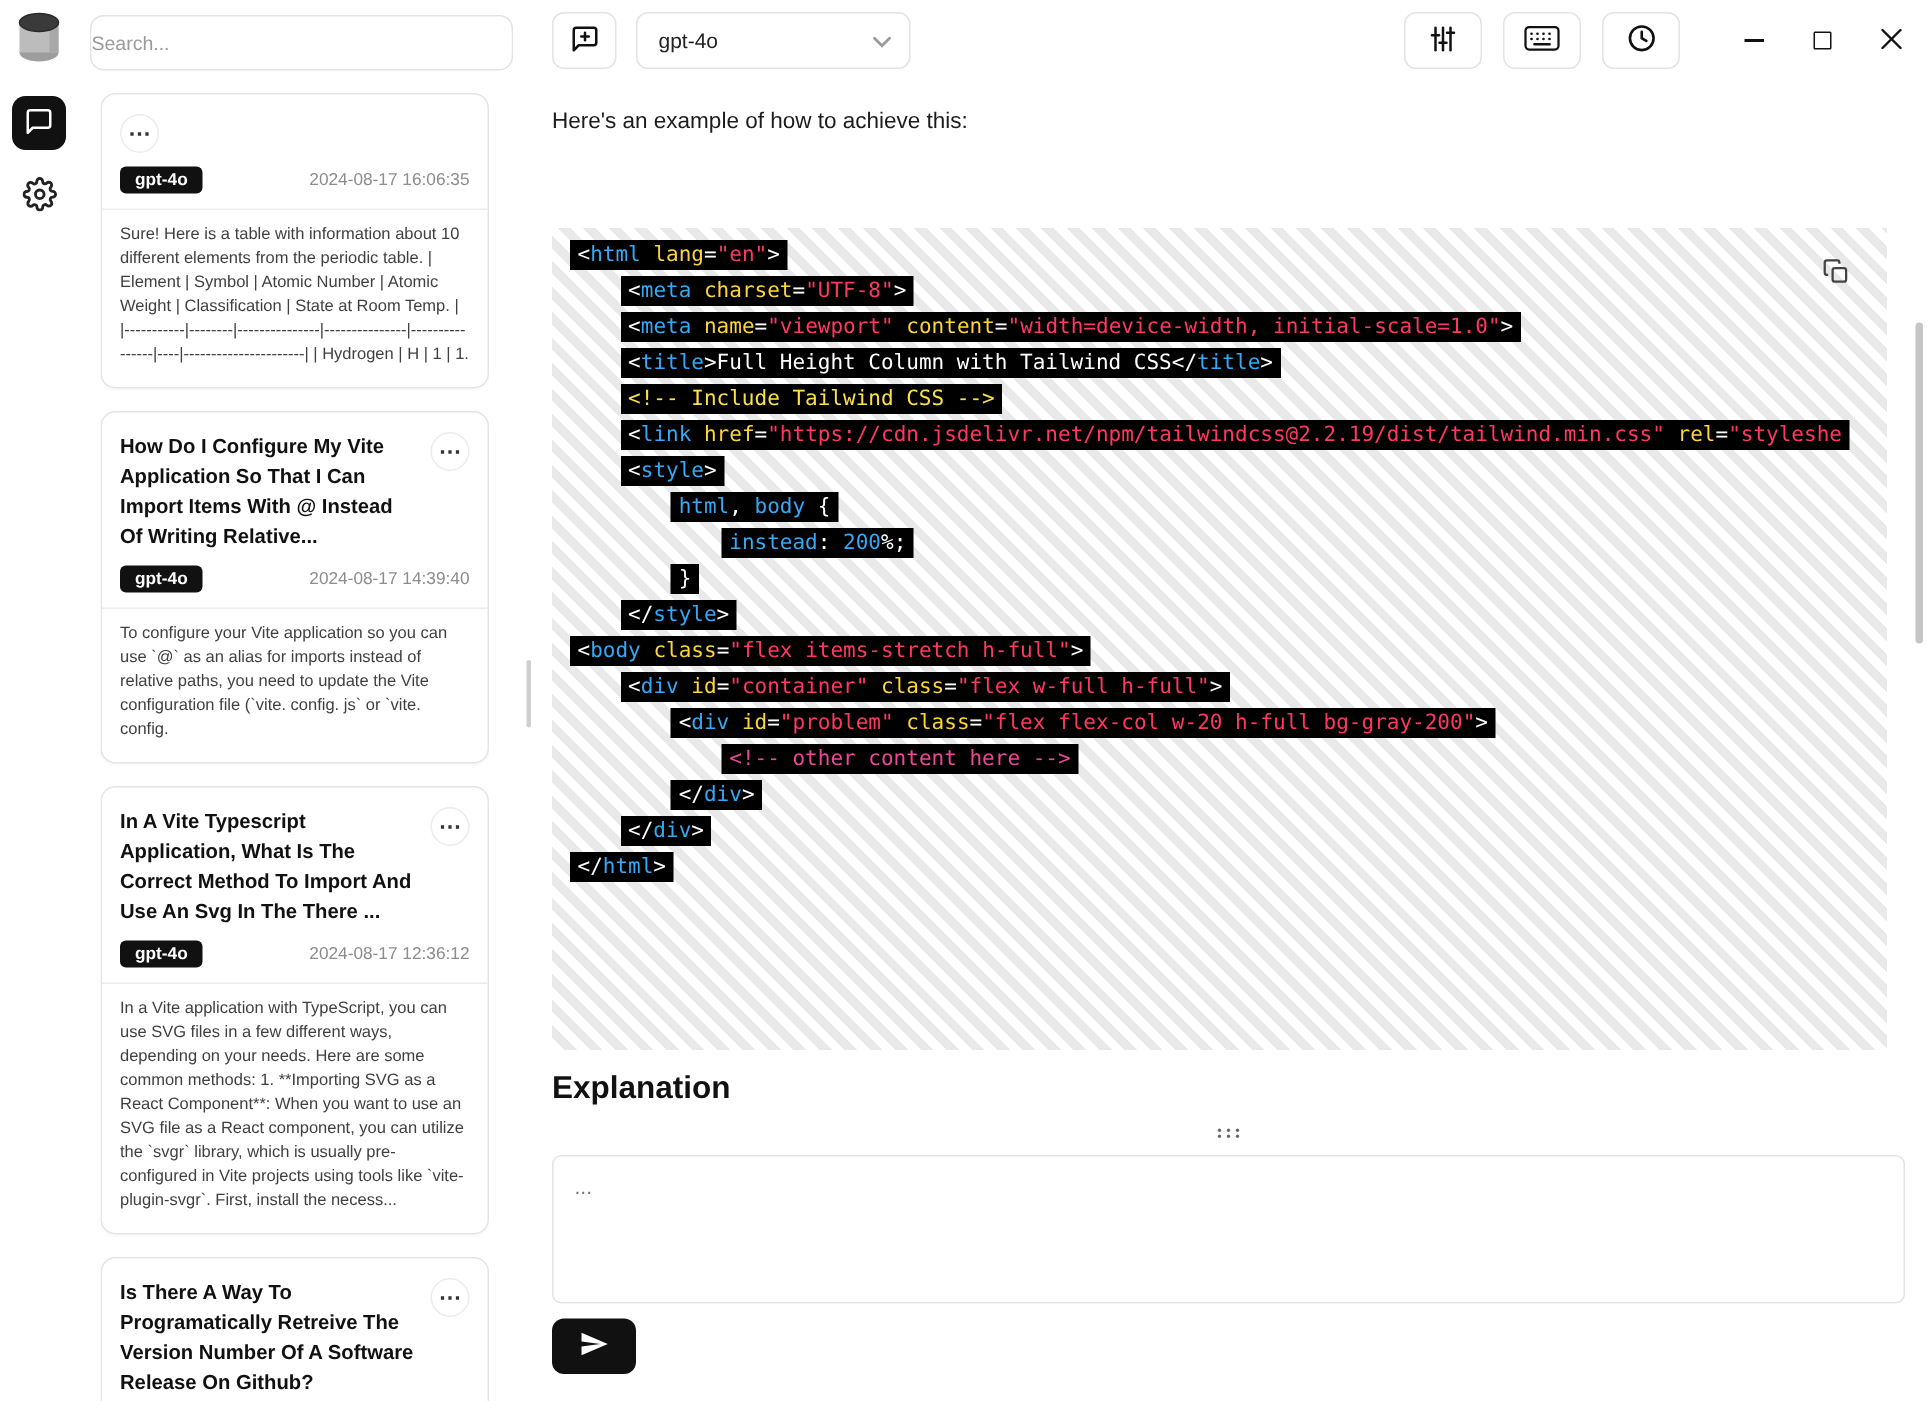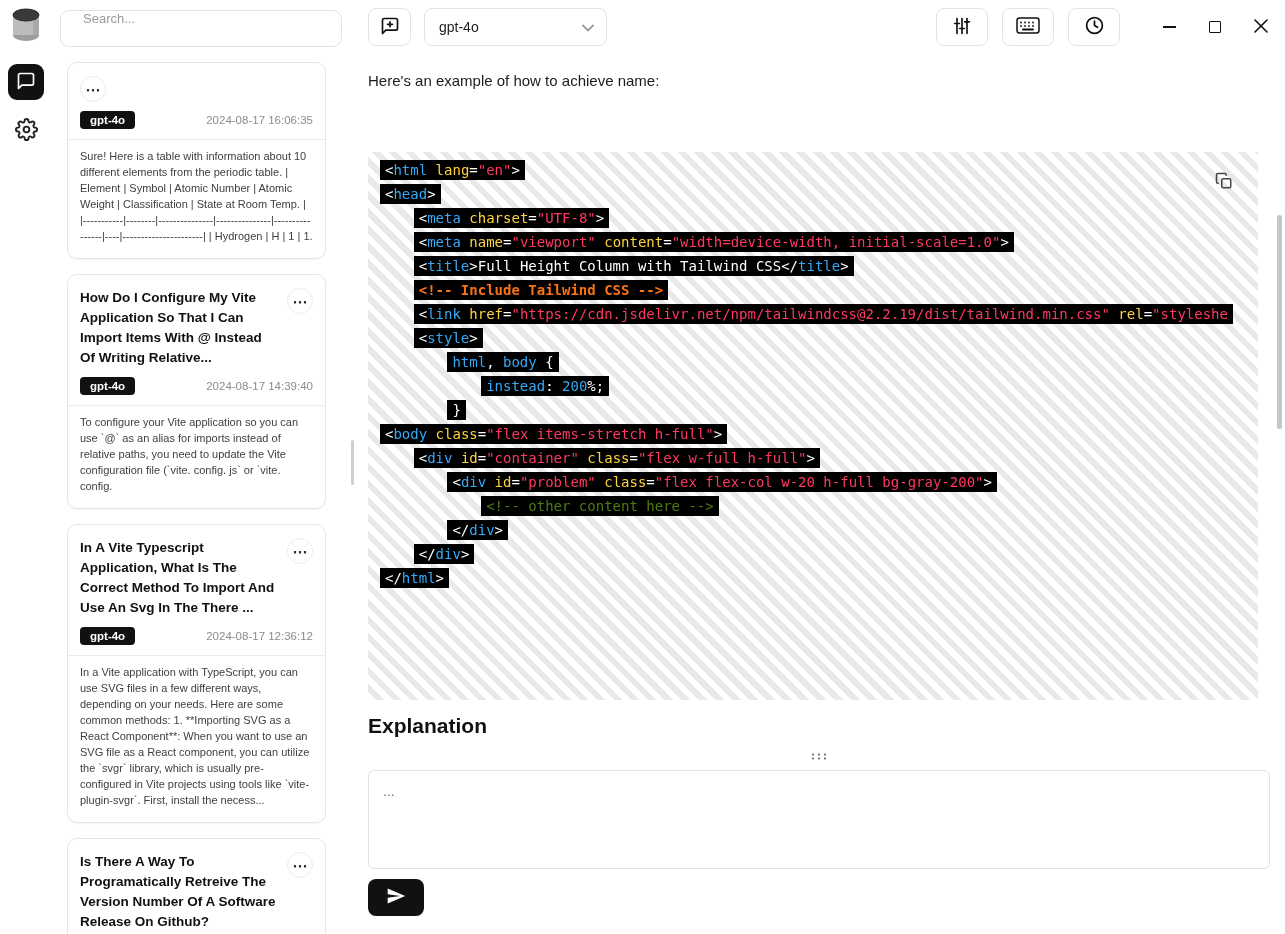--- a/index.html
+++ b/index.html
@@ -13,21 +13,21 @@
   .left-rail { position:absolute; left:0; top:0; width:52px; height:100%;
     display:flex; flex-direction:column; align-items:center; padding-top:8px; background:#fff; z-index:5; }
   .logo-wrap { width:34px; height:38px; display:flex; align-items:center; justify-content:center; }
   .rail-chat-btn { margin-top:18px; width:36px; height:36px; background:#111; border:none; border-radius:9px;
     display:flex; align-items:center; justify-content:center; cursor:pointer; }
   .rail-gear-btn { margin-top:14px; width:34px; height:34px; background:none; border:none;
     display:flex; align-items:center; justify-content:center; cursor:pointer; }
   
   .sidebar { position:absolute; left:52px; top:0; width:302px; height:100%; background:#fff; }
   .search-box { margin:10px 12px 0 8px; height:37px; border:1px solid #e3e3e3; border-radius:9px;
-    display:flex; align-items:flex-start; padding:0 22px; background:#fff; }
+    display:flex; align-items:center; padding:0 0; background:#fff; }
   .search-box input { border:none; outline:none; width:100%; font-size:13px; color:#333;
     font-family:"Liberation Sans", sans-serif; }
   .search-box input::placeholder { color:#9a9a9a; }
   .conv-list { position:absolute; top:62px; bottom:0; left:15px; right:28px; overflow:hidden;
     display:flex; flex-direction:column; gap:15px; }
   .card { border:1px solid #e5e5e5; border-radius:10px; background:#fff; padding:13px 12px 14px;
     flex:0 0 auto; box-shadow:0 1px 2px rgba(0,0,0,.04); cursor:pointer; }
   .card-head { display:flex; justify-content:space-between; align-items:flex-start; }
   .card-title { font-weight:700; font-size:13.5px; line-height:20px; max-width:198px; color:#111; }
   .card-menu { width:26px; height:26px; border:1px solid #ececec; background:#fff; border-radius:50%;
@@ -225,39 +225,39 @@
             <svg width="14" height="14" viewBox="0 0 14 14" stroke="#111" stroke-width="1.6" stroke-linecap="round">
               <line x1="1" y1="1" x2="13" y2="13"></line>
                 <line x1="13" y1="1" x2="1" y2="13"></line>
             </svg>
           </span>
         </button>
       </div>
     </div>
   </div>
 
-  <div class="intro-text">Here's an example of how to achieve name:</div>
+  <div class="intro-text">Here's an example of how to achieve this:</div>
 
   <div class="code-block">
     <div>
         <div class="code-line"><span class="chip"><span style="color: rgb(255, 255, 255);">&lt;</span><span style="color: rgb(51, 169, 247);">html</span><span style="color: rgb(255, 255, 255);"> </span><span style="color: rgb(255, 212, 59);">lang</span><span style="color: rgb(255, 255, 255);">=</span><span style="color: rgb(255, 56, 96);">"en"</span><span style="color: rgb(255, 255, 255);">&gt;</span></span></div>
-        <div class="code-line"><span class="chip"><span style="color: rgb(255, 255, 255);">&lt;</span><span style="color: rgb(51, 169, 247);">head</span><span style="color: rgb(255, 255, 255);">&gt;</span></span></div>
         <div class="code-line"><span class="indent">    </span><span class="chip"><span style="color: rgb(255, 255, 255);">&lt;</span><span style="color: rgb(51, 169, 247);">meta</span><span style="color: rgb(255, 255, 255);"> </span><span style="color: rgb(255, 212, 59);">charset</span><span style="color: rgb(255, 255, 255);">=</span><span style="color: rgb(255, 56, 96);">"UTF-8"</span><span style="color: rgb(255, 255, 255);">&gt;</span></span></div>
         <div class="code-line"><span class="indent">    </span><span class="chip"><span style="color: rgb(255, 255, 255);">&lt;</span><span style="color: rgb(51, 169, 247);">meta</span><span style="color: rgb(255, 255, 255);"> </span><span style="color: rgb(255, 212, 59);">name</span><span style="color: rgb(255, 255, 255);">=</span><span style="color: rgb(255, 56, 96);">"viewport"</span><span style="color: rgb(255, 255, 255);"> </span><span style="color: rgb(255, 212, 59);">content</span><span style="color: rgb(255, 255, 255);">=</span><span style="color: rgb(255, 56, 96);">"width=device-width, initial-scale=1.0"</span><span style="color: rgb(255, 255, 255);">&gt;</span></span></div>
         <div class="code-line"><span class="indent">    </span><span class="chip"><span style="color: rgb(255, 255, 255);">&lt;</span><span style="color: rgb(51, 169, 247);">title</span><span style="color: rgb(255, 255, 255);">&gt;Full Height Column with Tailwind CSS&lt;/</span><span style="color: rgb(51, 169, 247);">title</span><span style="color: rgb(255, 255, 255);">&gt;</span></span></div>
-        <div class="code-line"><span class="indent">    </span><span class="chip"><span style="color: #f97316; font-weight: bold;">&lt;!-- Include Tailwind CSS --&gt;</span></span></div>
+        <div class="code-line"><span class="indent">    </span><span class="chip"><span style="color: #fde047;">&lt;!-- Include Tailwind CSS --&gt;</span></span></div>
         <div class="code-line"><span class="indent">    </span><span class="chip"><span style="color: rgb(255, 255, 255);">&lt;</span><span style="color: rgb(51, 169, 247);">link</span><span style="color: rgb(255, 255, 255);"> </span><span style="color: rgb(255, 212, 59);">href</span><span style="color: rgb(255, 255, 255);">=</span><span style="color: rgb(255, 56, 96);">"https://cdn.jsdelivr.net/npm/tailwindcss@2.2.19/dist/tailwind.min.css"</span><span style="color: rgb(255, 255, 255);"> </span><span style="color: rgb(255, 212, 59);">rel</span><span style="color: rgb(255, 255, 255);">=</span><span style="color: rgb(255, 56, 96);">"styleshe</span></span></div>
         <div class="code-line"><span class="indent">    </span><span class="chip"><span style="color: rgb(255, 255, 255);">&lt;</span><span style="color: rgb(51, 169, 247);">style</span><span style="color: rgb(255, 255, 255);">&gt;</span></span></div>
         <div class="code-line"><span class="indent">        </span><span class="chip"><span style="color: rgb(51, 169, 247);">html</span><span style="color: rgb(255, 255, 255);">, </span><span style="color: rgb(51, 169, 247);">body</span><span style="color: rgb(255, 255, 255);"> {</span></span></div>
         <div class="code-line"><span class="indent">            </span><span class="chip"><span style="color: rgb(51, 169, 247);">instead</span><span style="color: rgb(255, 255, 255);">: </span><span style="color: rgb(51, 169, 247);">200</span><span style="color: rgb(255, 255, 255);">%;</span></span></div>
         <div class="code-line"><span class="indent">        </span><span class="chip"><span style="color: rgb(255, 255, 255);">}</span></span></div>
+        <div class="code-line"><span class="indent">    </span><span class="chip"><span style="color: rgb(255, 255, 255);">&lt;/</span><span style="color: rgb(51, 169, 247);">style</span><span style="color: rgb(255, 255, 255);">&gt;</span></span></div>
         <div class="code-line"><span class="chip"><span style="color: rgb(255, 255, 255);">&lt;</span><span style="color: rgb(51, 169, 247);">body</span><span style="color: rgb(255, 255, 255);"> </span><span style="color: rgb(255, 212, 59);">class</span><span style="color: rgb(255, 255, 255);">=</span><span style="color: rgb(255, 56, 96);">"flex items-stretch h-full"</span><span style="color: rgb(255, 255, 255);">&gt;</span></span></div>
         <div class="code-line"><span class="indent">    </span><span class="chip"><span style="color: rgb(255, 255, 255);">&lt;</span><span style="color: rgb(51, 169, 247);">div</span><span style="color: rgb(255, 255, 255);"> </span><span style="color: rgb(255, 212, 59);">id</span><span style="color: rgb(255, 255, 255);">=</span><span style="color: rgb(255, 56, 96);">"container"</span><span style="color: rgb(255, 255, 255);"> </span><span style="color: rgb(255, 212, 59);">class</span><span style="color: rgb(255, 255, 255);">=</span><span style="color: rgb(255, 56, 96);">"flex w-full h-full"</span><span style="color: rgb(255, 255, 255);">&gt;</span></span></div>
         <div class="code-line"><span class="indent">        </span><span class="chip"><span style="color: rgb(255, 255, 255);">&lt;</span><span style="color: rgb(51, 169, 247);">div</span><span style="color: rgb(255, 255, 255);"> </span><span style="color: rgb(255, 212, 59);">id</span><span style="color: rgb(255, 255, 255);">=</span><span style="color: rgb(255, 56, 96);">"problem"</span><span style="color: rgb(255, 255, 255);"> </span><span style="color: rgb(255, 212, 59);">class</span><span style="color: rgb(255, 255, 255);">=</span><span style="color: rgb(255, 56, 96);">"flex flex-col w-20 h-full bg-gray-200"</span><span style="color: rgb(255, 255, 255);">&gt;</span></span></div>
-        <div class="code-line"><span class="indent">            </span><span class="chip"><span style="color: #4d7c0f;">&lt;!-- other content here --&gt;</span></span></div>
+        <div class="code-line"><span class="indent">            </span><span class="chip"><span style="color: #ec4899;">&lt;!-- other content here --&gt;</span></span></div>
         <div class="code-line"><span class="indent">        </span><span class="chip"><span style="color: rgb(255, 255, 255);">&lt;/</span><span style="color: rgb(51, 169, 247);">div</span><span style="color: rgb(255, 255, 255);">&gt;</span></span></div>
         <div class="code-line"><span class="indent">    </span><span class="chip"><span style="color: rgb(255, 255, 255);">&lt;/</span><span style="color: rgb(51, 169, 247);">div</span><span style="color: rgb(255, 255, 255);">&gt;</span></span></div>
         <div class="code-line"><span class="chip"><span style="color: rgb(255, 255, 255);">&lt;/</span><span style="color: rgb(51, 169, 247);">html</span><span style="color: rgb(255, 255, 255);">&gt;</span></span></div>
       </div>
     <button class="copy-btn">
       <span>
         <svg width="18" height="18" viewBox="0 0 24 24" fill="none" stroke="#444" stroke-width="2" stroke-linejoin="round">
           <rect x="9" y="9" width="12" height="12" rx="2"></rect>
           <path d="M5 15H4a2 2 0 0 1-2-2V4a2 2 0 0 1 2-2h9a2 2 0 0 1 2 2v1"></path>
         </svg>

